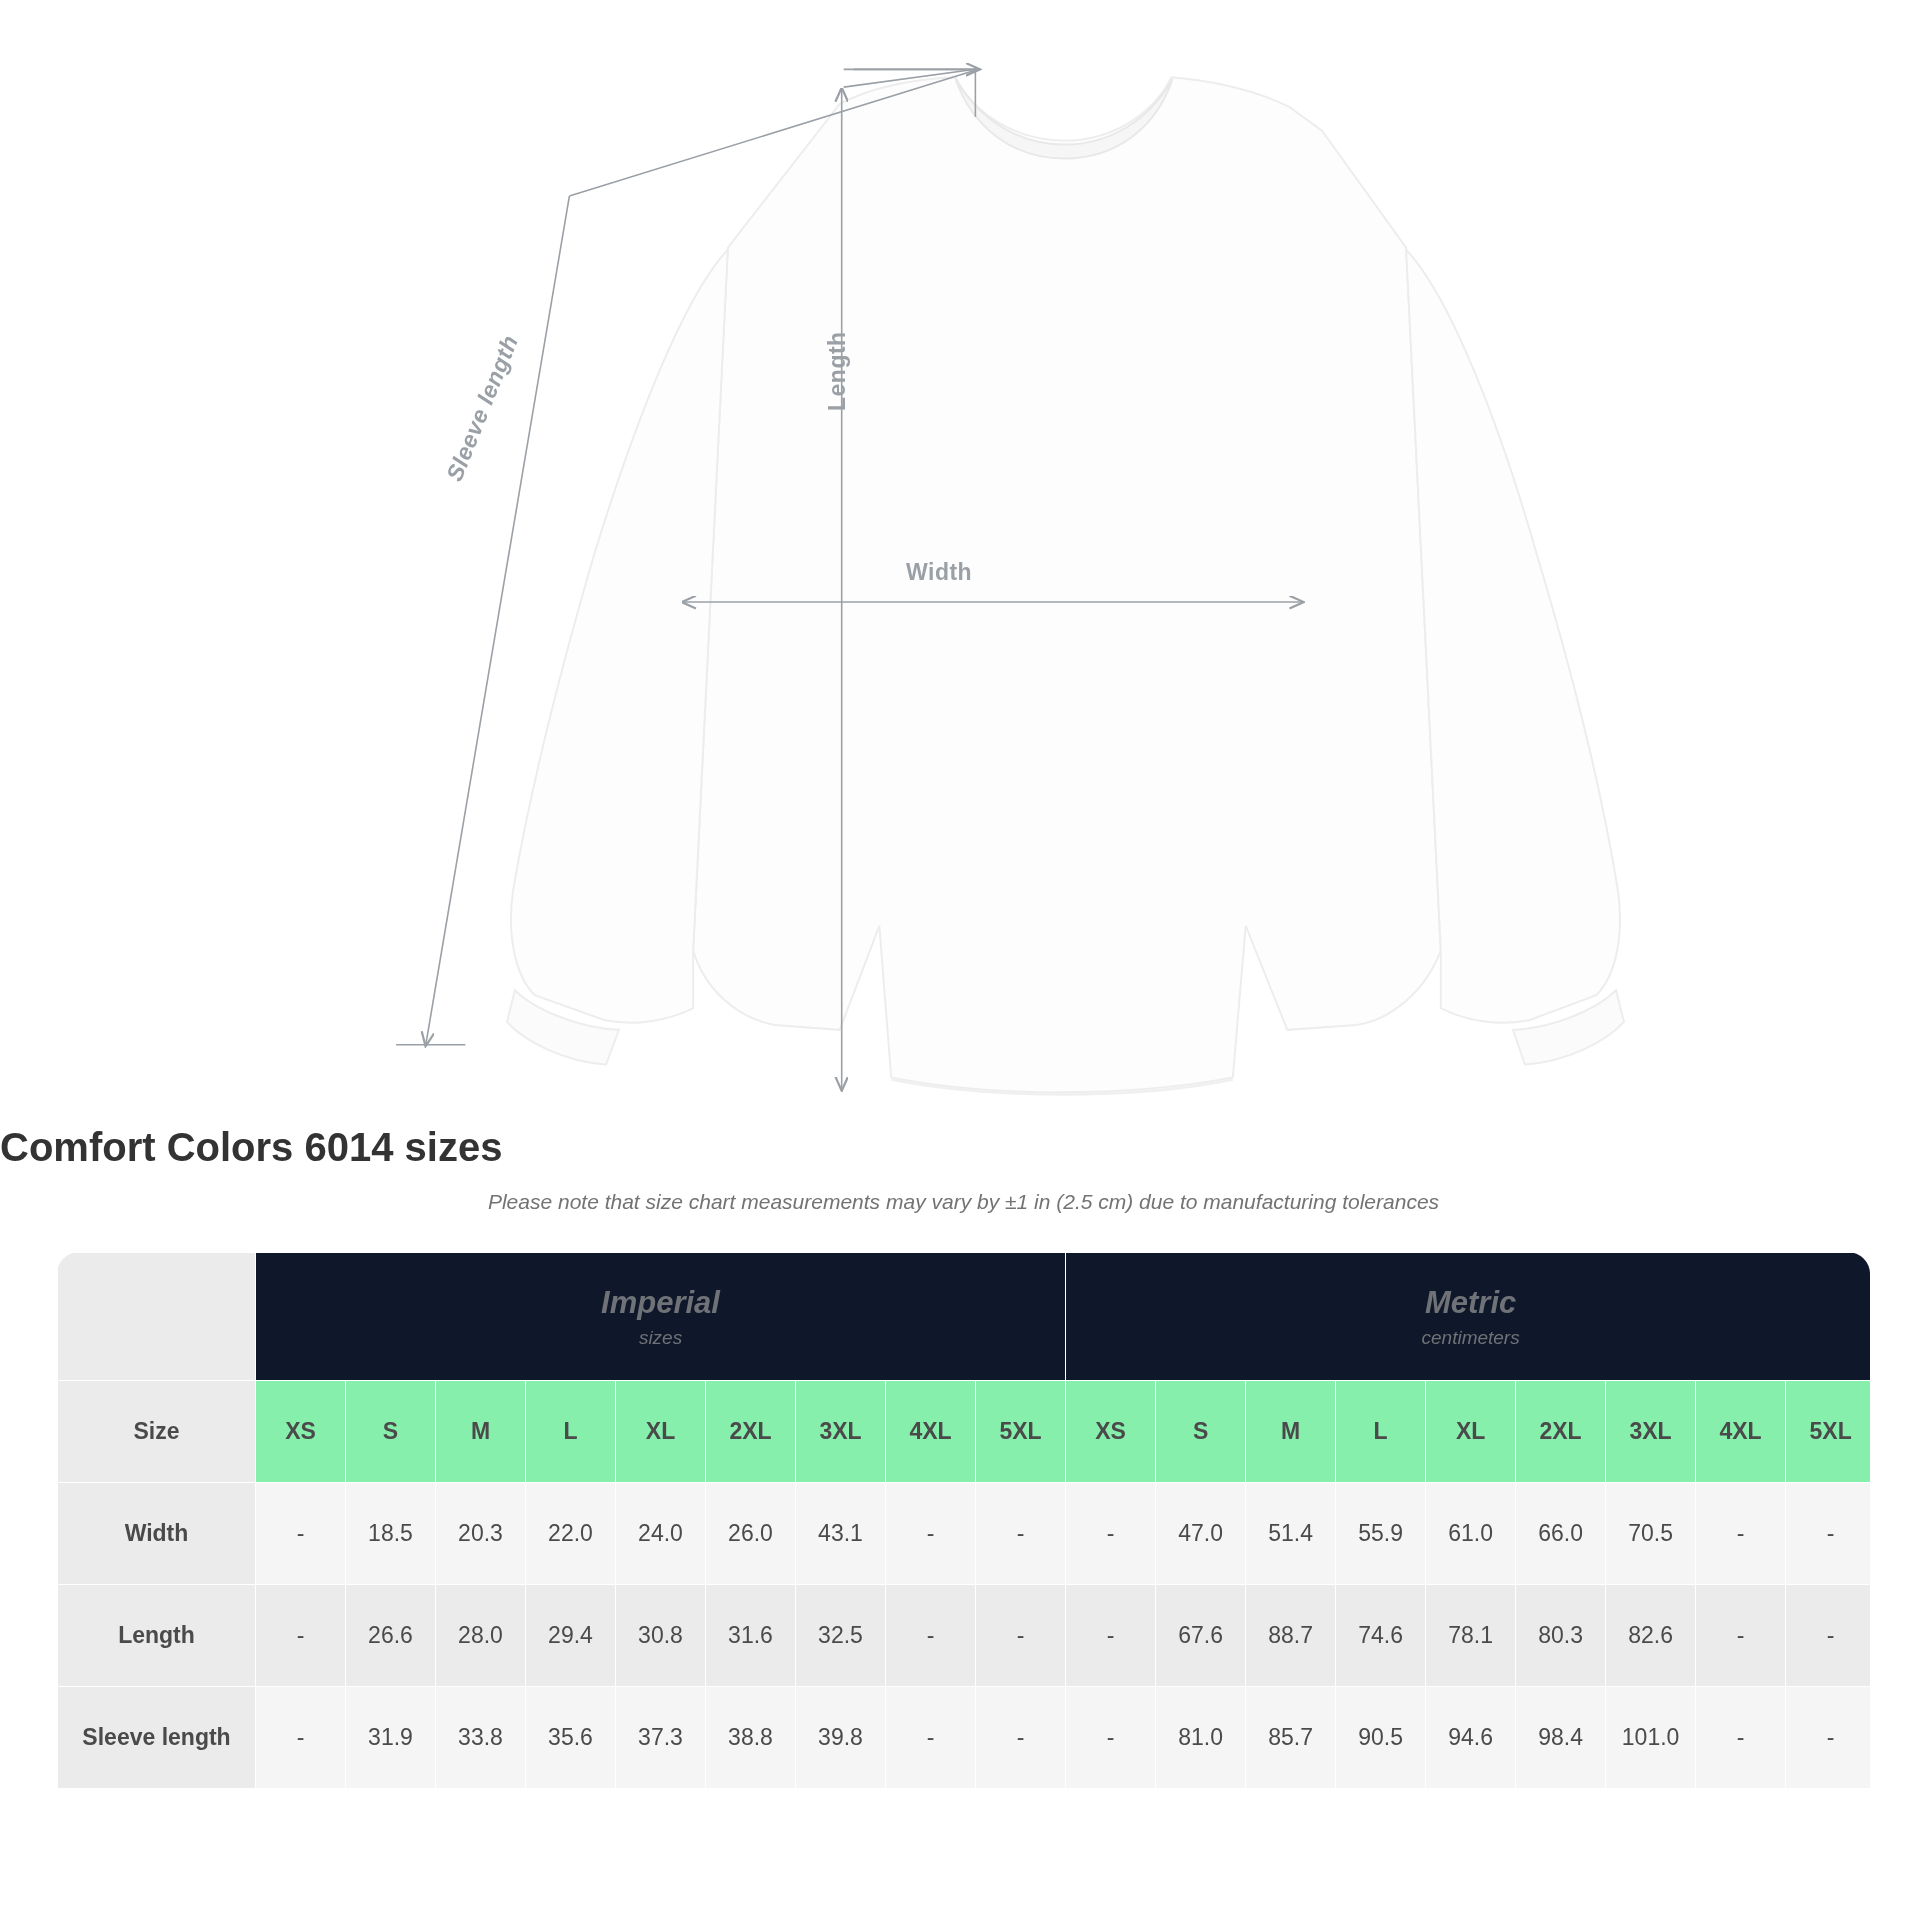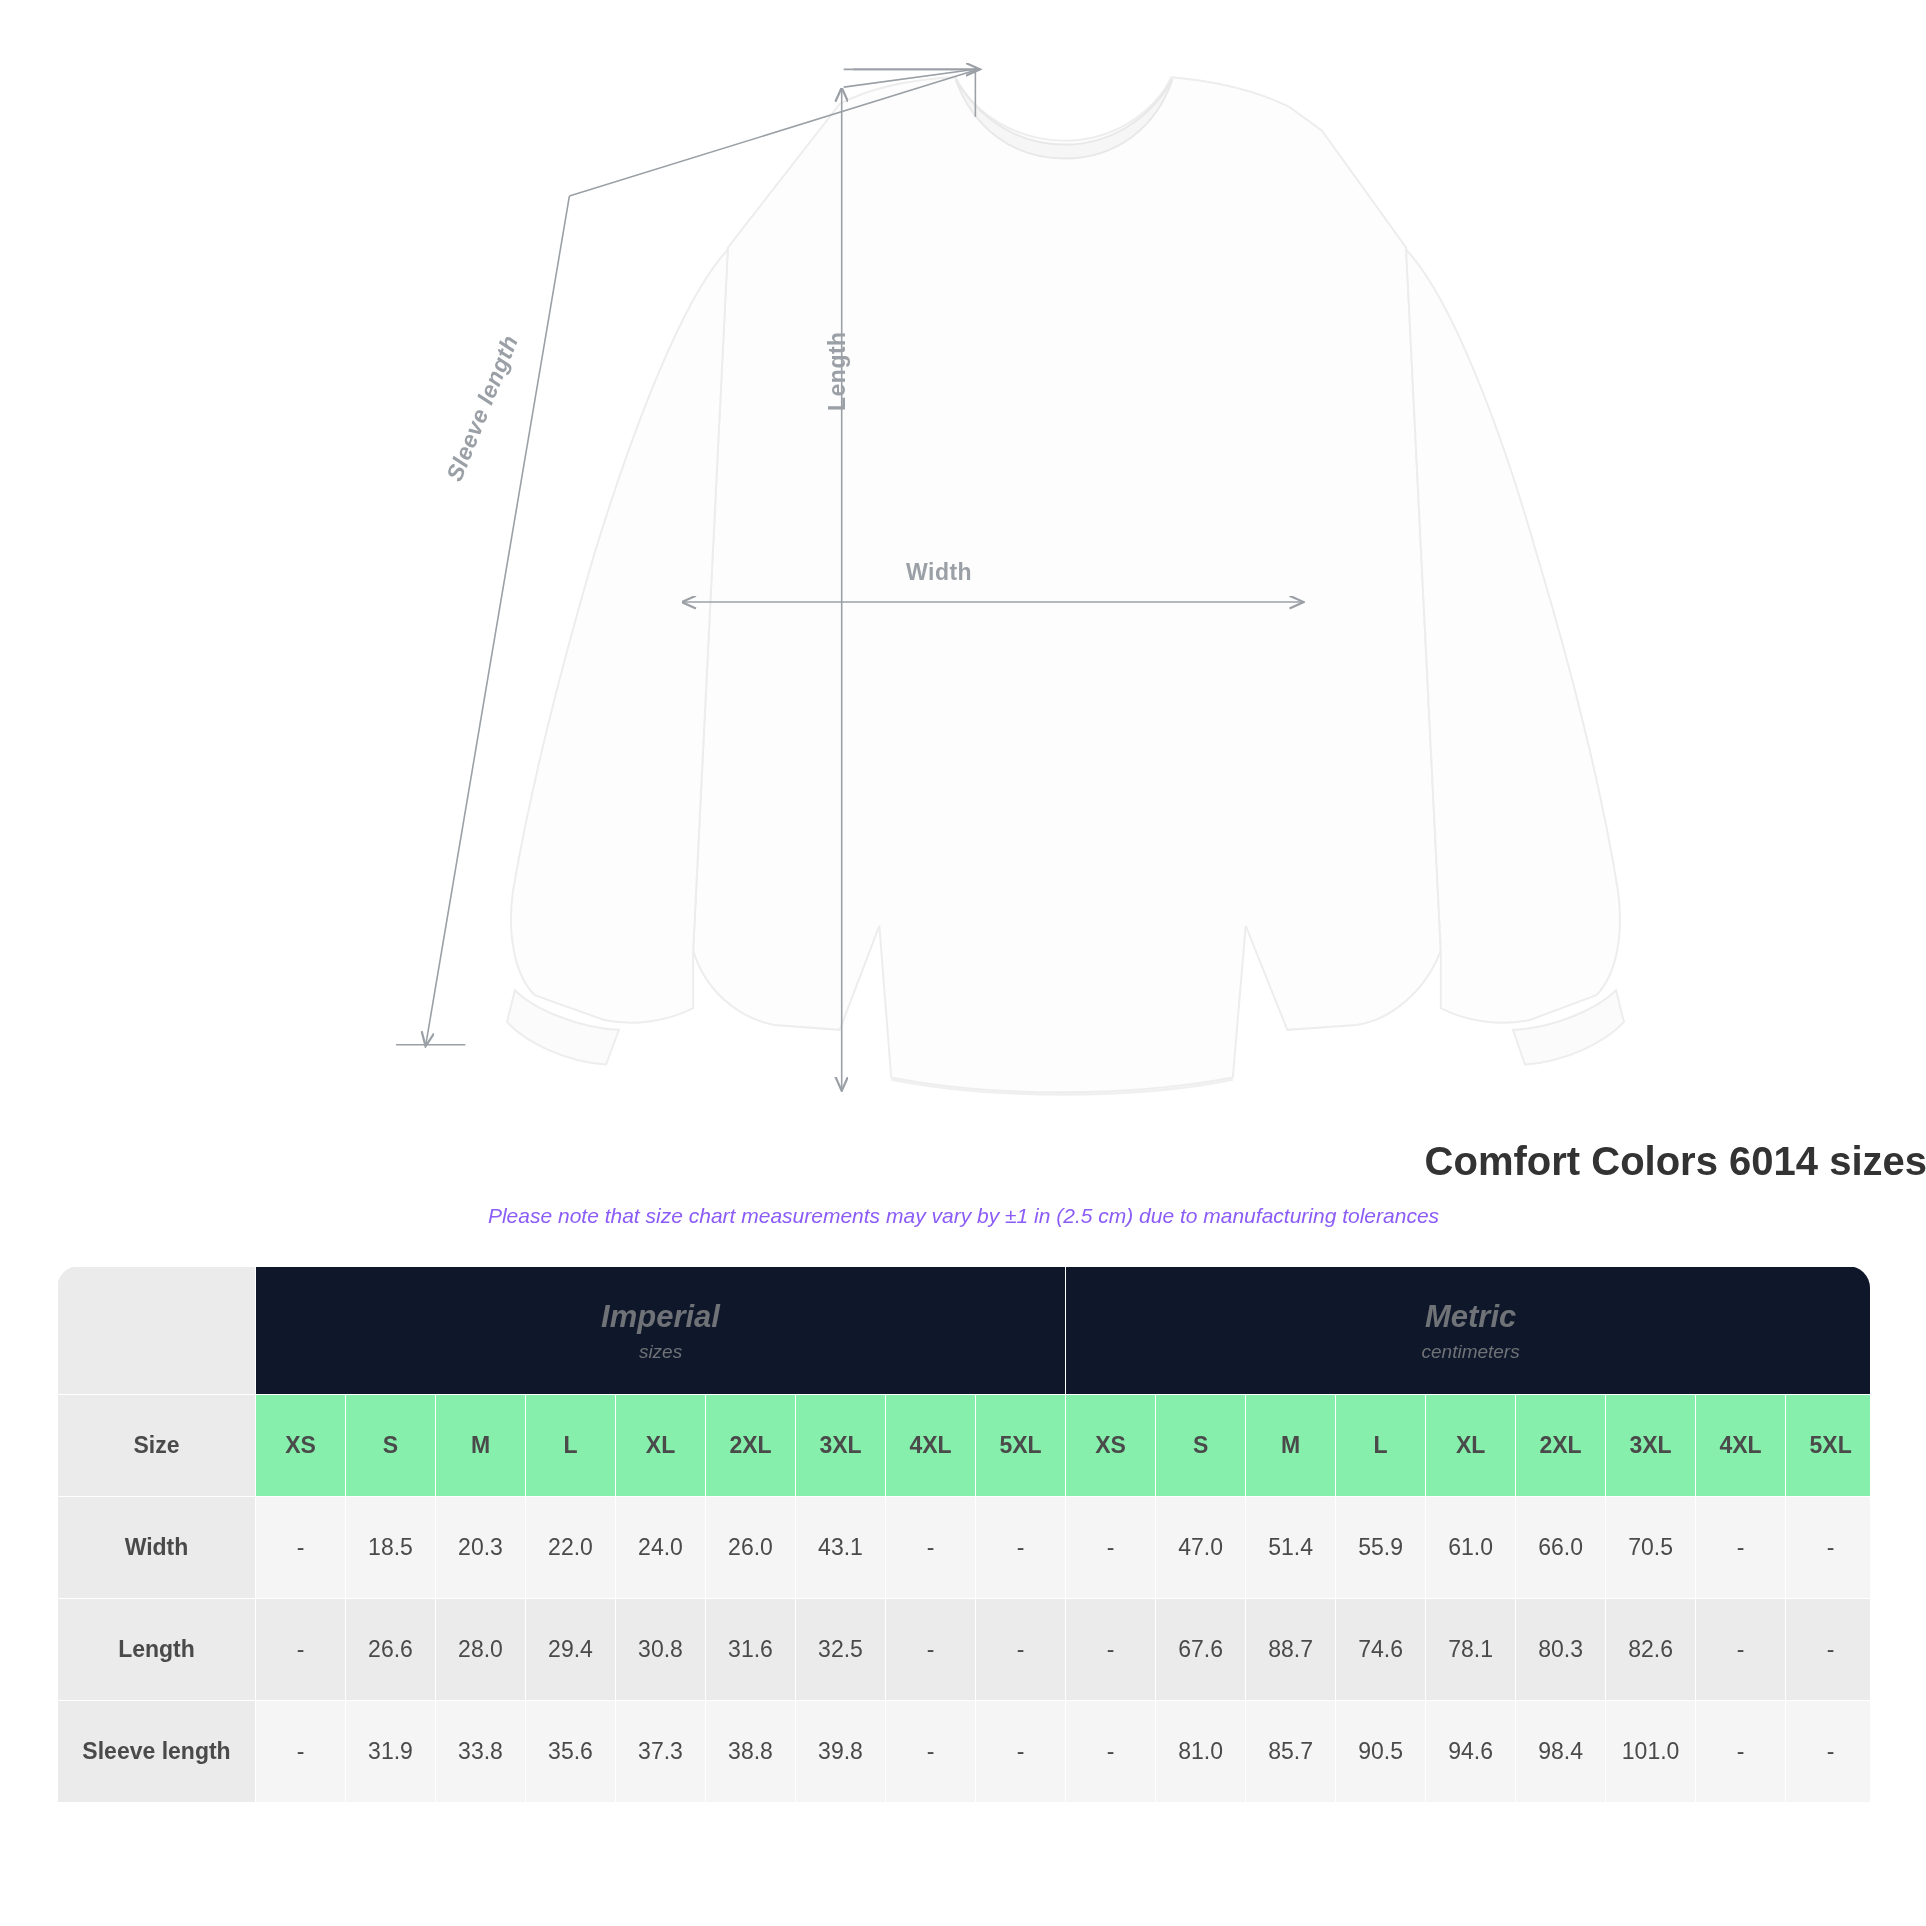--- a/index.html
+++ b/index.html
@@ -53,31 +53,31 @@
     left: 441px;
     top: 475px;
     transform: rotate(-68deg);
     transform-origin: left top;
     white-space: nowrap;
     font-style: italic;
   }
 
   
   .title {
-    text-align: right;
+    text-align: left;
     font-size: 40px;
     font-weight: bold;
     color: #333333;
-    margin-top: 20px;
+    margin-top: 6px;
   }
   .subtitle {
     text-align: center;
     font-size: 21px;
     font-style: italic;
-    color: #8b5cf6;
+    color: #737373;
     margin-top: 20px;
   }
 
   
   .table-wrap {
     margin: 38px 57px 0 57px;
     border-radius: 22px 22px 0 0;
     overflow: hidden;
   }
   table.sizes {

